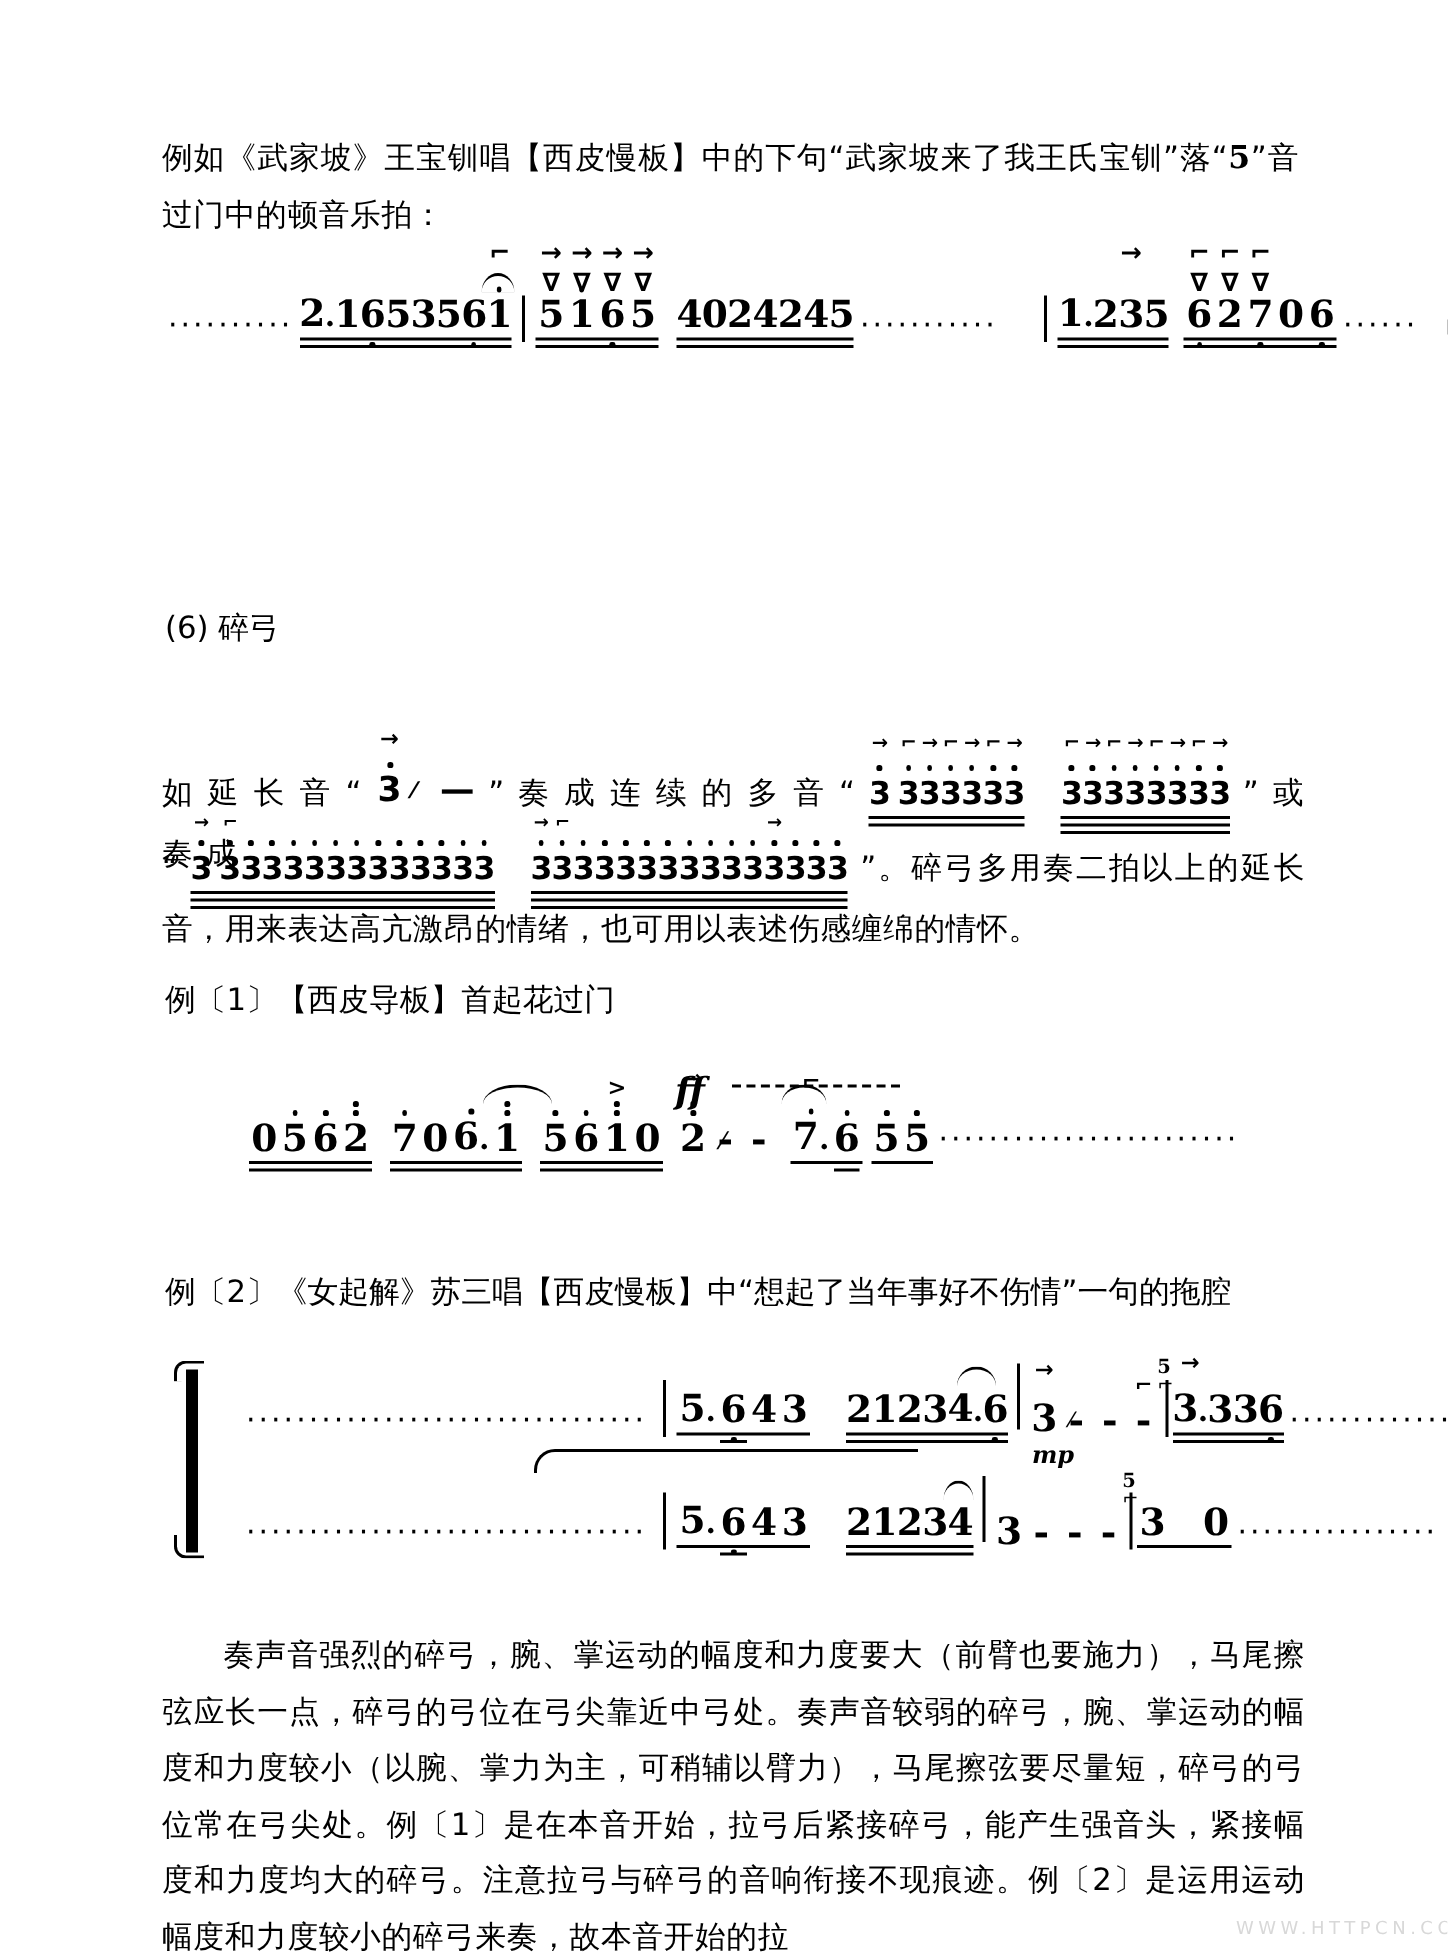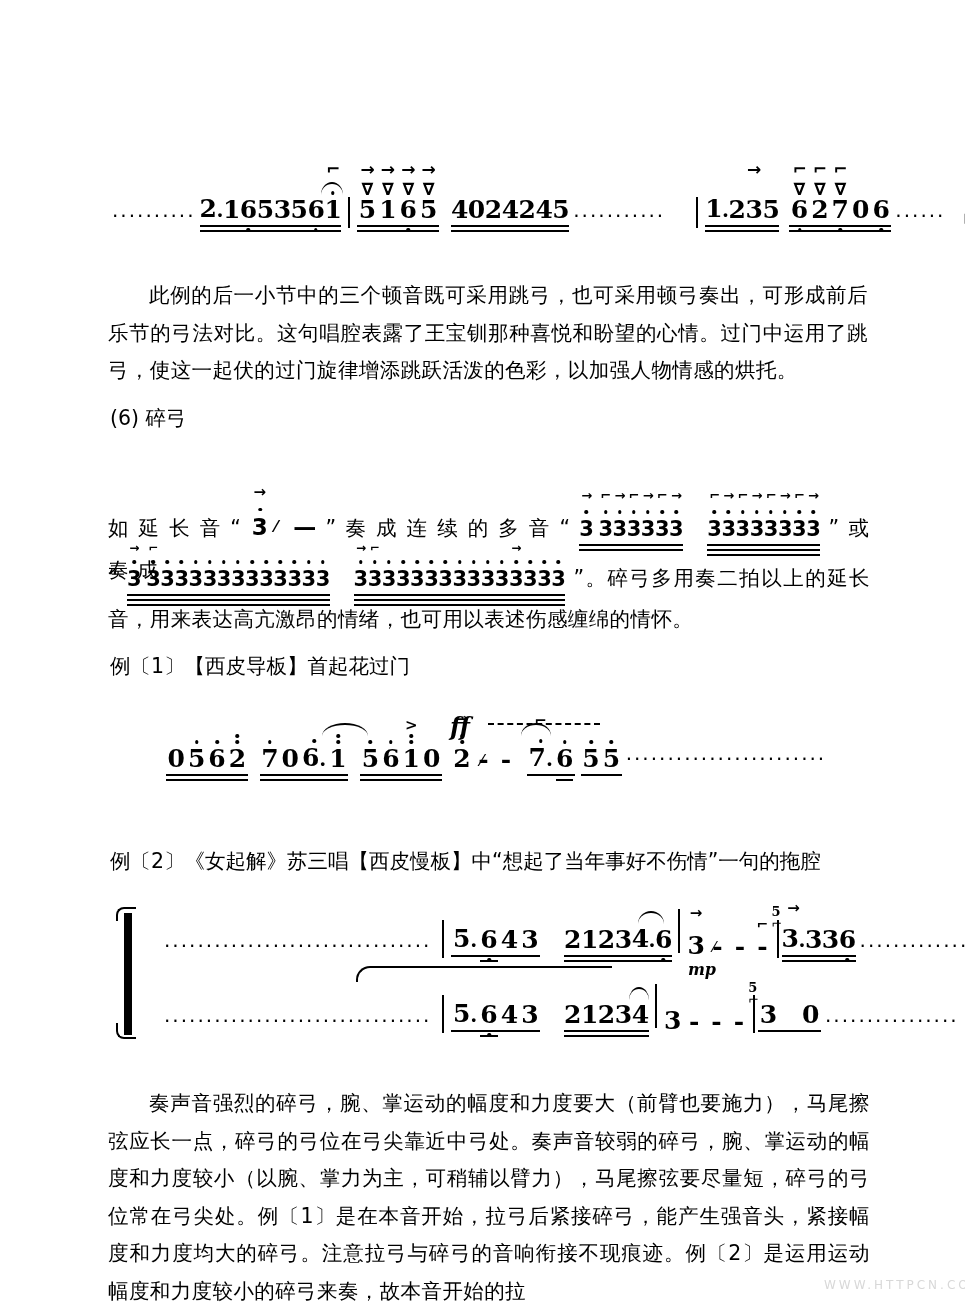--- a/index.html
+++ b/index.html
@@ -202,20 +202,21 @@
     font-size: 12px;
     letter-spacing: 3px;
   }
 </style>
 </head>
 <body>
 
 <div id="page">
 
 
+  <div class="para" style="left:108px; top:86px; width:758px;"><span>例如《武家坡》王宝钏唱【西皮慢板】中的下句“武家坡来了我王氏宝钏”落“</span><span style="font-family:'DejaVu Serif',serif;font-weight:bold;font-size:21px;">5</span><span>”音过门中的顿音乐拍：</span></div>
 
   <div class="score" style="left:108px; top:196px;">
     <div class="stave">
       <span class="dots">··········</span>
 
       <span class="grp" style="margin-bottom:6px;">
         <span class="beam1"></span>
           <span class="beam2"></span>
         <span class="n thin">2<span style="font-size:20px;">.</span></span>
         <span class="n thin">1</span>
@@ -294,21 +295,20 @@
         <span class="n">0</span>
         <span class="n">6<span class="dotdn"></span></span>
       </span>
 
       <span class="dots">······</span>
       <span style="display:inline-block;width:14px;"></span>
       <span style="font-size:13px;padding-bottom:4px;">□</span>
     </div>
   </div>
 
-  <div class="para indent" style="left:108px; top:277px; width:760px;">此例的后一小节中的三个顿音既可采用跳弓，也可采用顿弓奏出，可形成前后乐节的弓法对比。这句唱腔表露了王宝钏那种喜悦和盼望的心情。过门中运用了跳弓，使这一起伏的过门旋律增添跳跃活泼的色彩，以加强人物情感的烘托。</div>
 
   <div class="heading" style="left:110px; top:400px;">(6) 碎弓</div>
 
 
   <div class="para" style="left:108px; top:508px; width:762px; line-height:40px; letter-spacing:1px;">
     <span>如 延 长 音 “</span>
 
     
     <span class="inline-score" style="top:-2px;">
       <span class="n" style="font-size:23px;">3<span class="dotup"></span>

